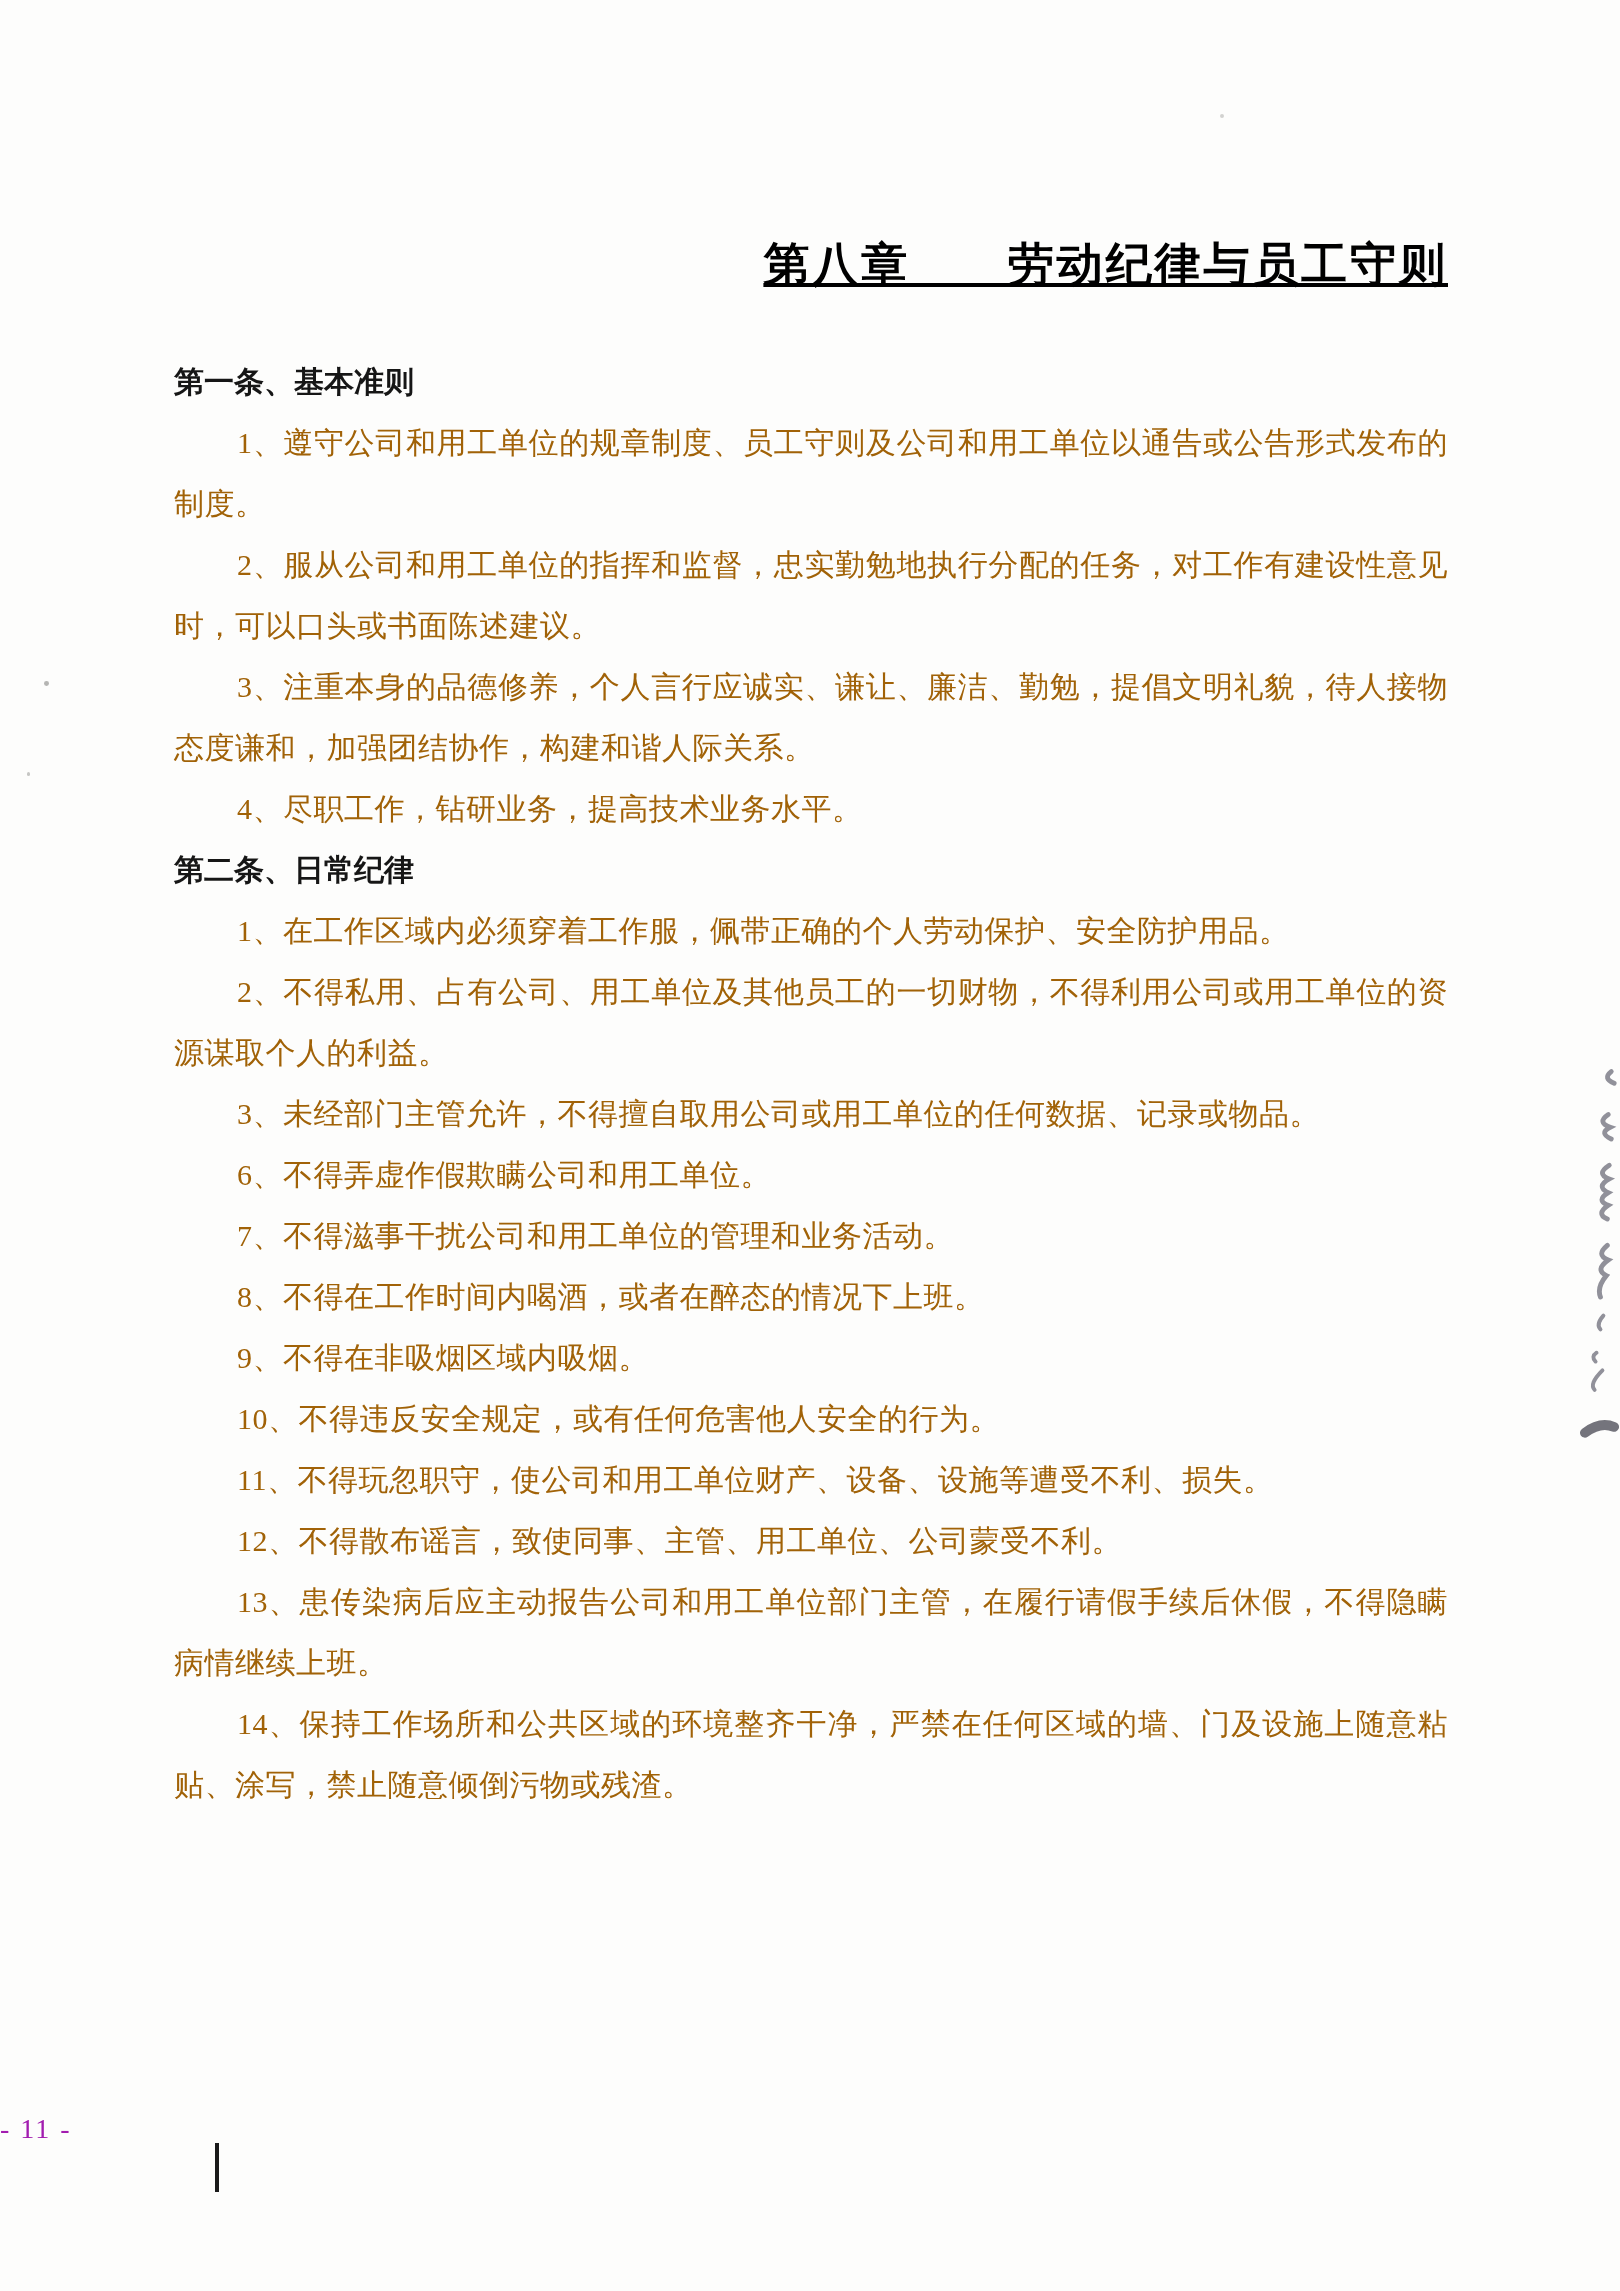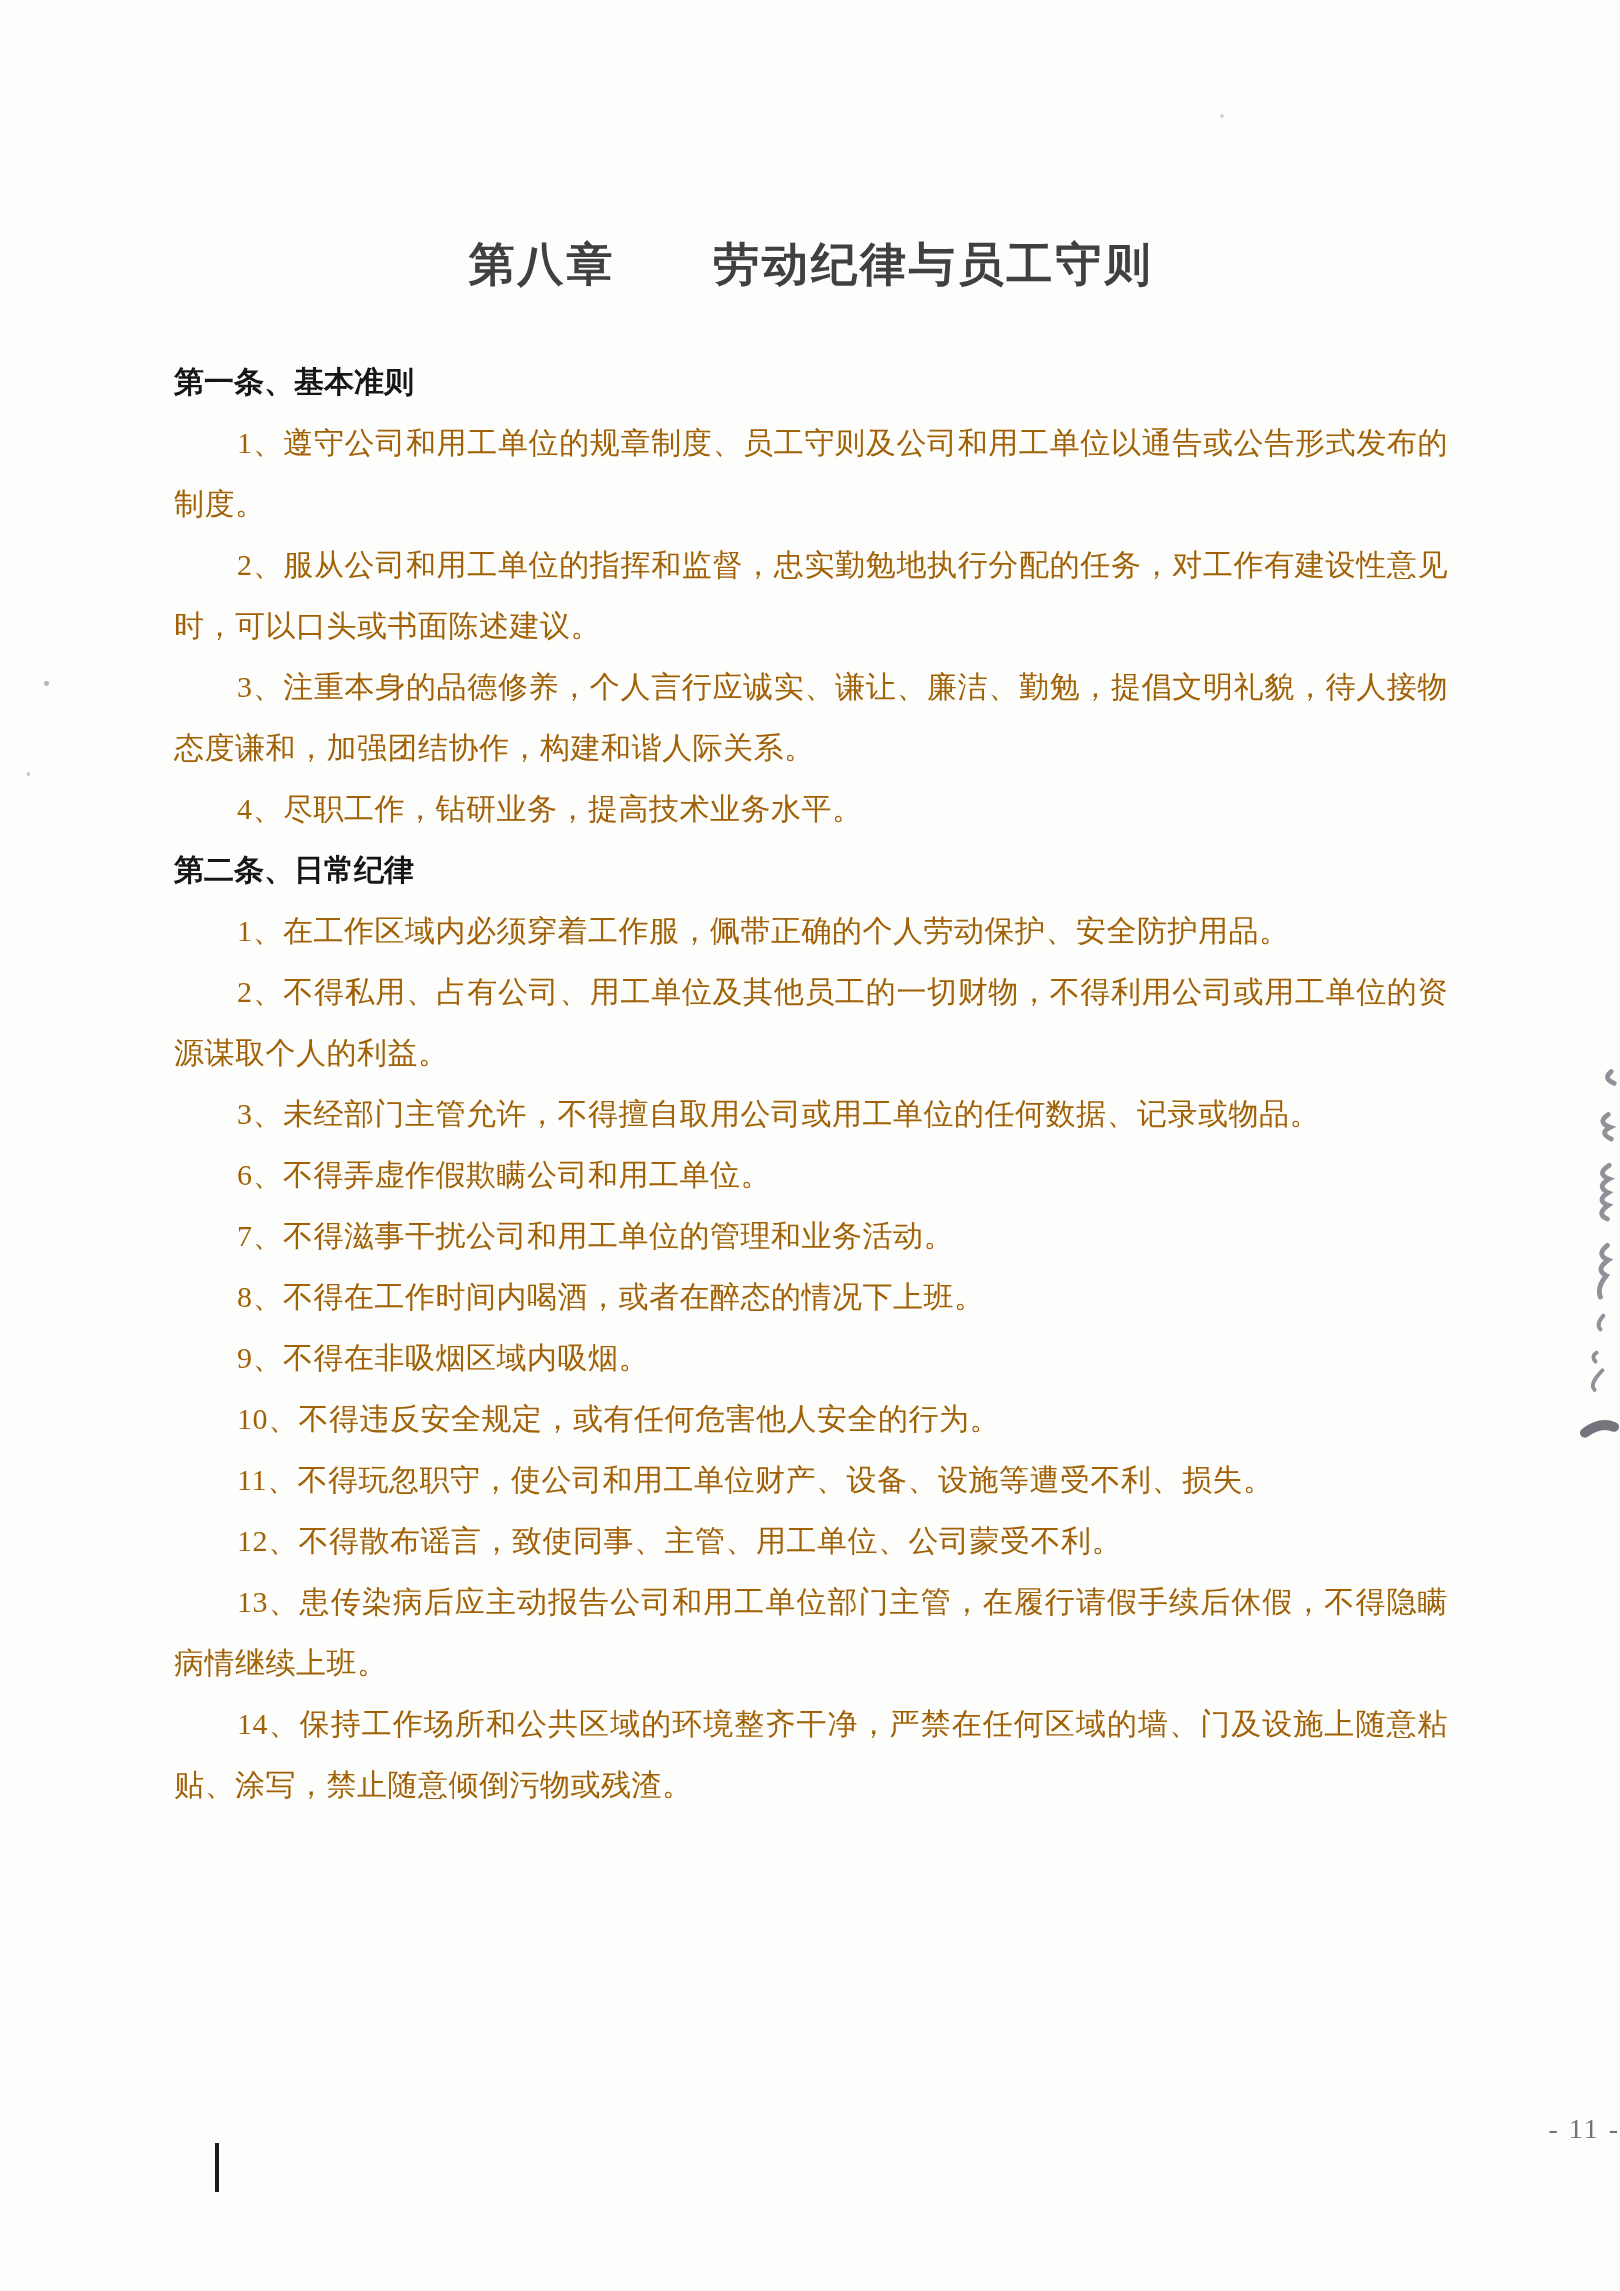--- a/index.html
+++ b/index.html
@@ -13,27 +13,28 @@
     width: 1620px; height: 2292px;
     background: #fdfdfc;
     overflow: hidden;
     color: #1e1e1e;
   }
   .content {
     padding: 0 172px 0 174px;
   }
   .chapter-title {
     margin: 235px 0 0 0;
-    text-align: center;
+    text-align: right;
     font-family: "Liberation Sans", "DejaVu Sans", sans-serif;
     font-weight: 700;
     font-size: 46px;
     line-height: 59px;
     letter-spacing: 2.9px;
-    color: #404040;
+    color: #000000;
+    text-decoration: underline;
   }
   .section-heading {
     font-family: Liberation Sans, sans-serif;
     font-weight: 700;
     font-size: 30px;
     line-height: 61px;
     margin: 0;
     color: #161616;
   }
   .section-heading.first { margin-top: 57px; }
@@ -43,24 +44,24 @@
     margin: 0;
     text-indent: 2.1em;
     text-align: justify;
     letter-spacing: 0.5px;
     color: #a16207;
   }
   .page-number {
     position: absolute;
     top: 2113px; left: 0;
     width: 100%;
-    text-align: right;
+    text-align: left;
     font-size: 28px;
     letter-spacing: 2px;
-    color: #737373;
+    color: #a21caf;
   }
   
   .scan-tick {
     position: absolute;
     left: 215px; top: 2143px;
     width: 3.9px; height: 49px;
     background: #1a1a1a;
   }
   .scan-scribble {
     position: absolute;

